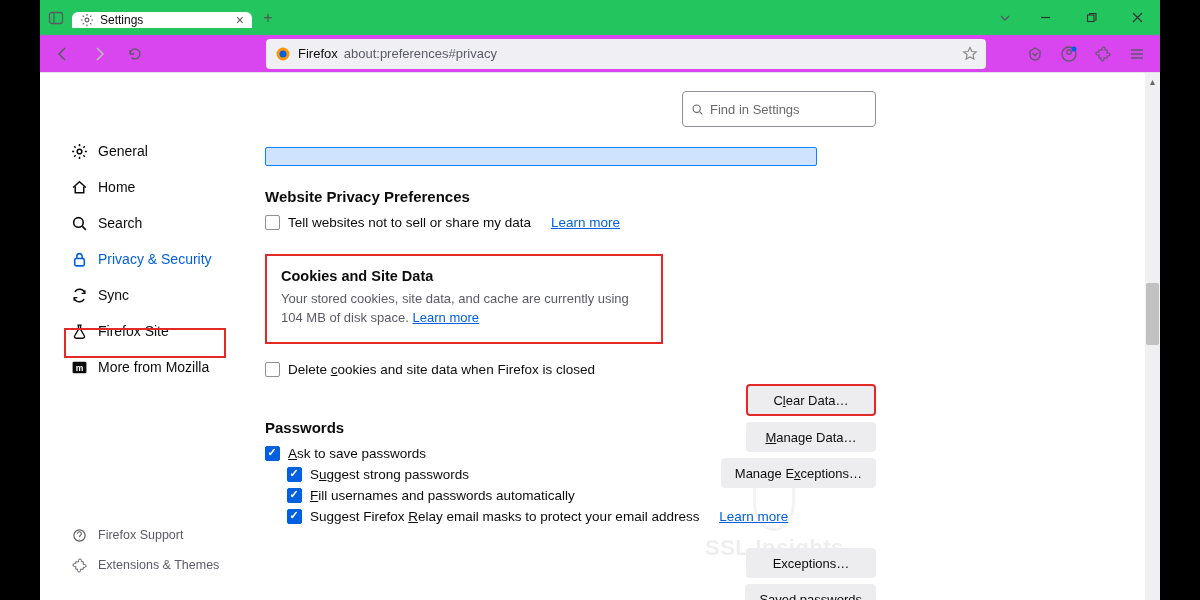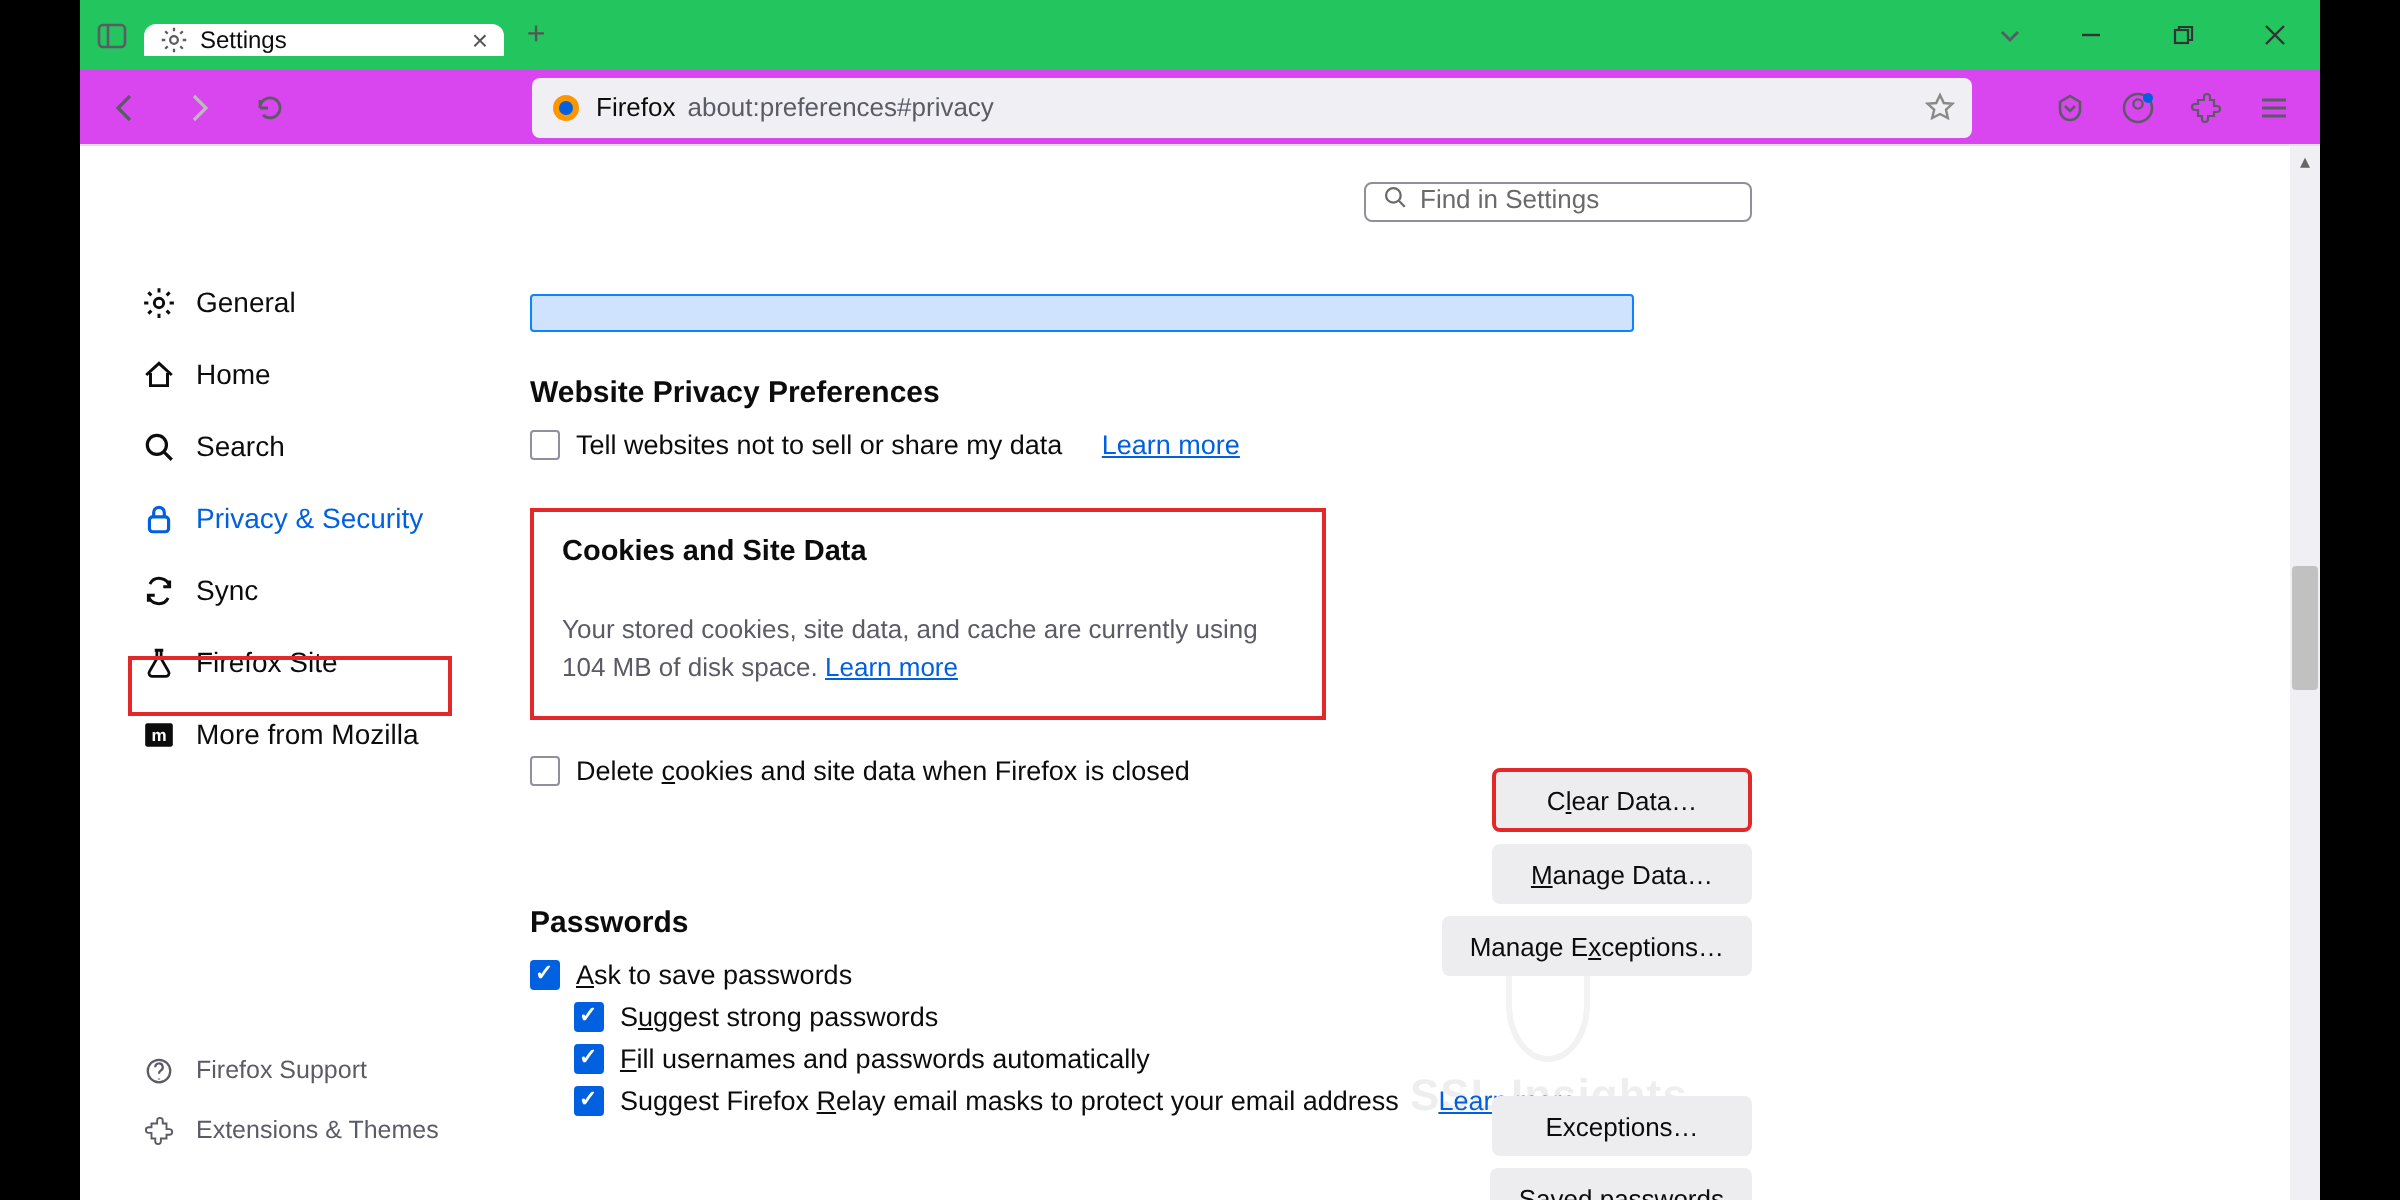--- a/index.html
+++ b/index.html
@@ -35,35 +35,35 @@
   .sidebar { width: 225px; padding: 60px 0 0 22px; display: flex; flex-direction: column; }
   .side-item { display: flex; align-items: center; gap: 10px; height: 36px; padding: 0 8px; border-radius: 4px; font-size: 14px; color: #0c0c0d; cursor: pointer; }
   .side-item.active { color: #0060df; align-items: center; }
   .side-icon { width: 18px; height: 18px; display: flex; align-items: center; justify-content: center; }
   .highlight-red { border: 2px solid #e22828; }
   .side-highlight { position: absolute; left: 24px; top: 255px; width: 162px; height: 30px; pointer-events: none; }
   .sidebar-bottom { margin-top: auto; margin-bottom: 20px; }
   .sidebar-bottom .side-item { font-size: 12.5px; height: 30px; color: #5b5b66; }
 
   .settings-body { flex: 1; position: relative; padding-top: 18px; }
-  .find-box { position: absolute; top: 18px; right: 284px; width: 194px; height: 20px; border: 1px solid #8f8f9d; border-radius: 4px; display: flex; align-items: flex-start; padding: 0 8px; gap: 6px; color: #6a6a6a; font-size: 13px; }
+  .find-box { position: absolute; top: 18px; right: 284px; width: 194px; height: 36px; border: 1px solid #8f8f9d; border-radius: 4px; display: flex; align-items: center; padding: 0 8px; gap: 6px; color: #6a6a6a; font-size: 13px; }
   .content-inner { padding: 56px 0 0 0; width: 700px; }
 
   .blue-box { width: 552px; height: 19px; background: #cfe3ff; border: 1px solid #0a84ff; border-radius: 2px; margin: 0 0 22px 0; }
 
   h3.section { font-size: 15px; font-weight: 600; margin: 12px 0 10px 0; }
   .row-check { display: flex; align-items: center; gap: 8px; font-size: 13.5px; margin: 6px 0; }
   .chk { width: 15px; height: 15px; border: 1.5px solid #8f8f9d; border-radius: 2px; display: inline-block; flex-shrink: 0; background: #fff; position: relative; }
   .chk.checked { background: #0060df; border-color: #0060df; }
   .chk.checked::after { content: "✓"; color: #fff; font-size: 11px; position: absolute; top: -1px; left: 1.5px; font-weight: bold; }
   .link { color: #0060df; cursor: pointer; }
   .link.u { text-decoration: underline; }
 
   .cookies-box { border: 2px solid #e22828; padding: 12px 14px 14px 14px; width: 398px; margin-top: 24px; }
-  .cookies-box h3 { font-size: 14.5px; font-weight: 600; margin-bottom: 22px; }
+  .cookies-box h3 { font-size: 14.5px; font-weight: 600; margin-bottom: 6px; }
   .cookies-box p { font-size: 13px; color: #5b5b66; line-height: 1.45; }
 
   .btn { display: inline-flex; align-items: center; justify-content: center; min-width: 130px; height: 30px; padding: 0 14px; background: #ededf0; border: none; border-radius: 4px; font-size: 13px; color: #0c0c0d; cursor: pointer; }
   .btn.accent-border { border: 2px solid #e22828; height: 32px; }
   .btn-col { position: absolute; right: 284px; display: flex; flex-direction: column; gap: 6px; align-items: flex-end; }
   .btn-col.cookies { top: 311px; }
   .btn-col.pw { top: 475px; }
 
   .indent { margin-left: 22px; }
 
@@ -300,21 +300,21 @@
             <p>
               <span>Your stored cookies, site data, and cache are currently using 104 MB of disk space. </span><span class="link u">Learn more</span>
             </p>
           </div>
 
           <div class="row-check" style="margin-top:18px">
             <span class="chk"></span>
             <span>Delete <span class="underline-letter">c</span>ookies and site data when Firefox is closed</span>
           </div>
 
-          <h3 class="section" style="margin-top:60px">Passwords</h3>
+          <h3 class="section" style="margin-top:42px">Passwords</h3>
           <div class="row-check">
             <span class="chk checked"></span>
             <span><span class="underline-letter">A</span>sk to save passwords</span>
           </div>
           <div class="row-check indent">
             <span class="chk checked"></span>
             <span>S<span class="underline-letter">u</span>ggest strong passwords</span>
           </div>
           <div class="row-check indent">
             <span class="chk checked"></span>

